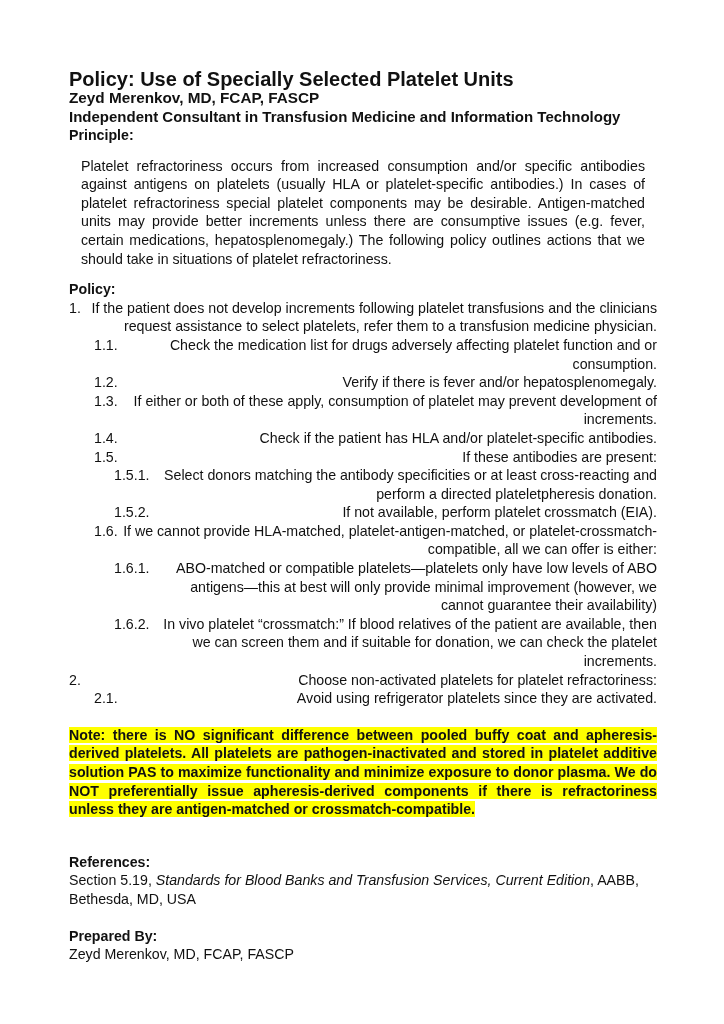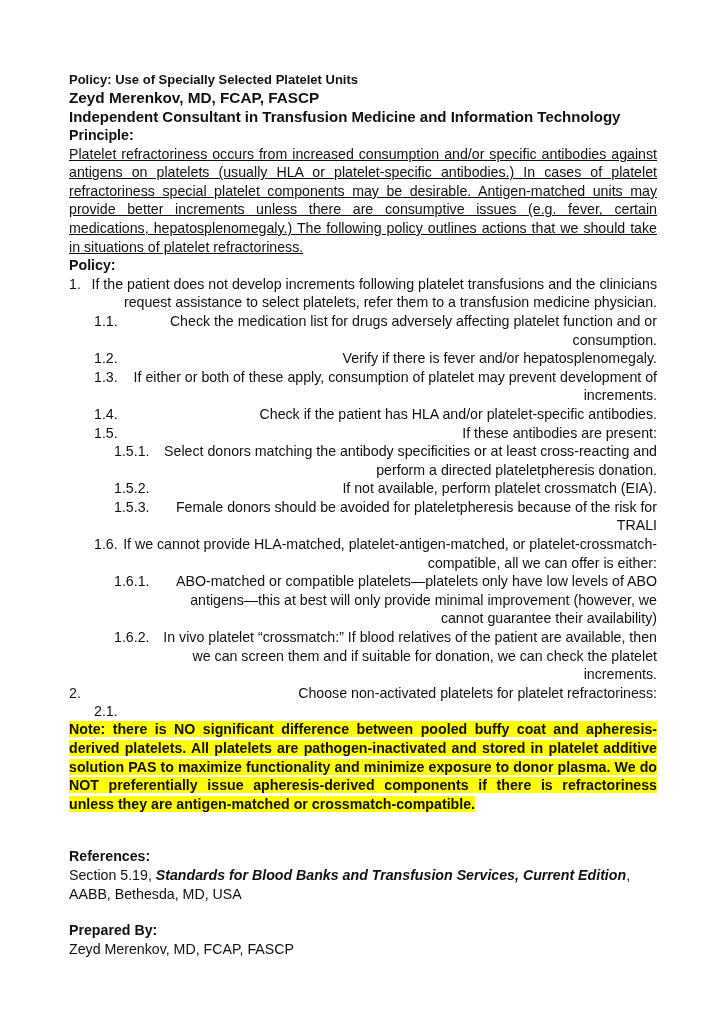--- a/index.html
+++ b/index.html
@@ -1,39 +1,39 @@
 <!DOCTYPE html>
 <html><head>
 <meta charset="utf-8">
 <style>
   html, body { margin: 0; padding: 0; background: #ffffff; }
   body { width: 724px; height: 1024px; position: relative; overflow: hidden; }
   .page {
     position: absolute; left: 69px; top: 70px; width: 588px;
     font-family: "Liberation Sans", sans-serif; font-size: 14.2px; line-height: 18.6px; color: #111;
   }
-  .h-title { font-weight: bold; font-size: 13px; line-height: 19px; }
+  .h-title { font-weight: bold; font-size: 20px; line-height: 19px; }
   .h-sub { font-weight: bold; font-size: 15.3px; line-height: 18.5px; }
   .h-sub.last { font-size: 15px; }
   .sec-head { font-weight: bold; }
   .just { text-align: justify; }
-  .para { margin: 0; text-decoration: underline; }
+  .para { margin: 12px; }
   .li { position: relative; text-align: right; }
   .l1 { padding-left: 22px; }
   .l1 .num { position: absolute; left: 0; }
   .l2 { margin-left: 22px; padding-left: 27px; }
   .l2 .num { position: absolute; left: 3px; }
   .l3 { margin-left: 45px; padding-left: 34px; }
   .l3 .num { position: absolute; left: 0; }
   .note {
     margin-top: 18px; font-weight: bold; text-align: justify;
   }
   .note span.hl { background: #ffff00; }
   .refs { margin-top: 34px; }
-  .italic { font-style: italic; font-weight: bold; }
+  .italic { font-style: italic; }
   .prepared { margin-top: 18px; }
 </style>
 </head>
 <body>
 
 <div class="page">
   <div class="h-title">Policy:  Use of Specially Selected Platelet Units</div>
   <div class="h-sub">Zeyd Merenkov, MD, FCAP, FASCP</div>
   <div class="h-sub last">Independent Consultant in Transfusion Medicine and Information Technology</div>
 
@@ -43,26 +43,25 @@
   <div class="sec-head">Policy:</div>
   <div>
     <div class="li l1 just"><span class="num">1.</span><span>If the patient does not develop increments following platelet transfusions and the clinicians request assistance to select platelets, refer them to a transfusion medicine physician.</span></div>
     <div class="li l2 just"><span class="num">1.1.</span><span>Check the medication list for drugs adversely affecting platelet function and or consumption.</span></div>
     <div class="li l2"><span class="num">1.2.</span><span>Verify if there is fever and/or hepatosplenomegaly.</span></div>
     <div class="li l2 just"><span class="num">1.3.</span><span>If either or both of these apply, consumption of platelet may prevent development of increments.</span></div>
     <div class="li l2"><span class="num">1.4.</span><span>Check if the patient has HLA and/or platelet-specific antibodies.</span></div>
     <div class="li l2"><span class="num">1.5.</span><span>If these antibodies are present:</span></div>
     <div class="li l3 just"><span class="num">1.5.1.</span><span>Select donors matching the antibody specificities or at least cross-reacting and perform a directed plateletpheresis donation.</span></div>
     <div class="li l3"><span class="num">1.5.2.</span><span>If not available, perform platelet crossmatch (EIA).</span></div>
-    <div class="li l3 just"><span class="num">1.5.3.</span><span>Female donors should be avoided for plateletpheresis because of the risk for TRALI</span></div>
     <div class="li l2 just"><span class="num">1.6.</span><span>If we cannot provide HLA-matched, platelet-antigen-matched, or platelet-crossmatch-compatible, all we can offer is either:</span></div>
     <div class="li l3 just"><span class="num">1.6.1.</span><span>ABO-matched or compatible platelets—platelets only have low levels of ABO antigens—this at best will only provide minimal improvement (however, we cannot guarantee their availability)</span></div>
     <div class="li l3 just"><span class="num">1.6.2.</span><span>In vivo platelet “crossmatch:”  If blood relatives of the patient are available, then we can screen them and if suitable for donation, we can check the platelet increments.</span></div>
     <div class="li l1"><span class="num">2.</span><span>Choose non-activated platelets for platelet refractoriness:</span></div>
-    <div class="li l2"><span class="num">2.1.</span></div>
+    <div class="li l2"><span class="num">2.1.</span><span>Avoid using refrigerator platelets since they are activated.</span></div>
   </div>
 
   <div class="note"><span class="hl" style="background: rgb(255, 255, 0);">Note: there is NO significant difference between pooled buffy coat and apheresis-derived platelets.  All platelets are pathogen-inactivated and stored in platelet additive solution PAS to maximize functionality and minimize exposure to donor plasma.  We do NOT preferentially issue apheresis-derived components if there is refractoriness unless they are antigen-matched or crossmatch-compatible.</span></div>
 
   <div class="refs">
     <div class="sec-head" style="margin-top:18px">References:</div>
     <div><span>Section 5.19, </span><span class="italic">Standards for Blood Banks and Transfusion Services, Current Edition</span><span>, AABB, Bethesda, MD, USA</span></div>
   </div>
 
   <div class="sec-head prepared">Prepared By:</div>

